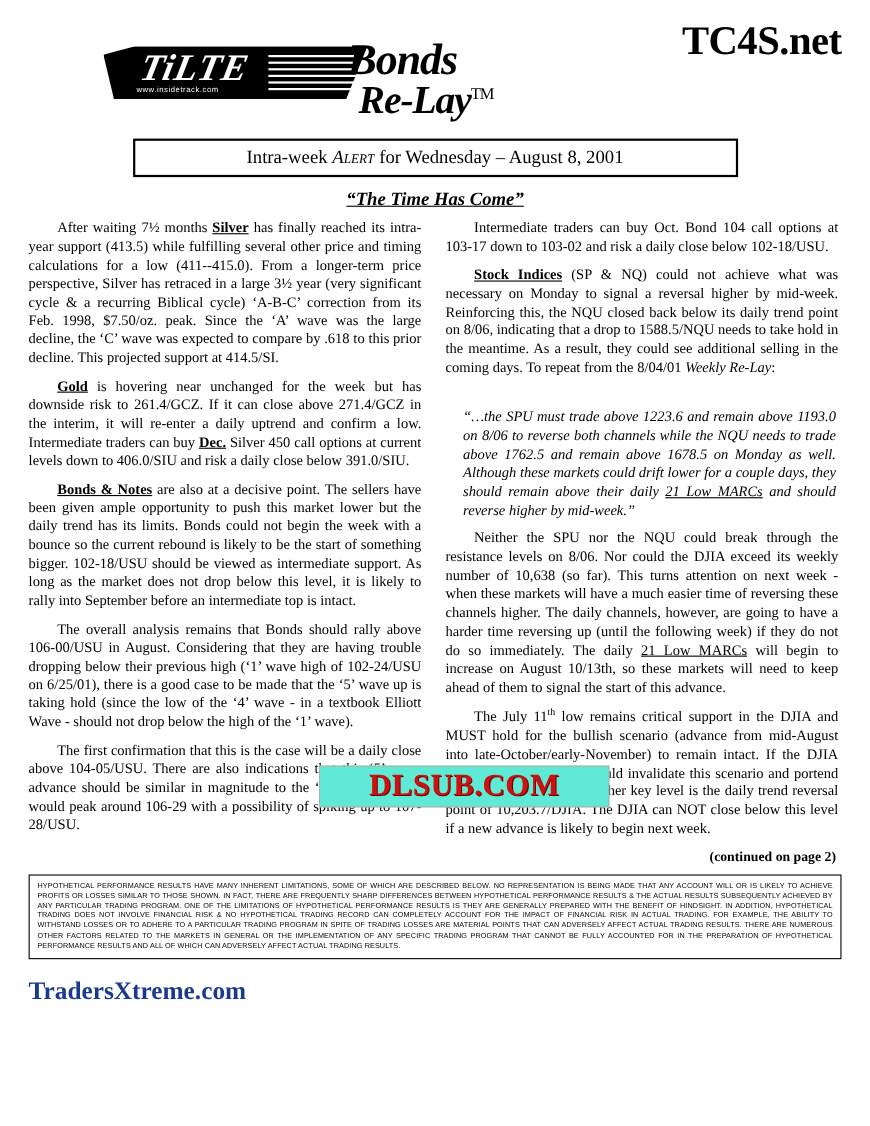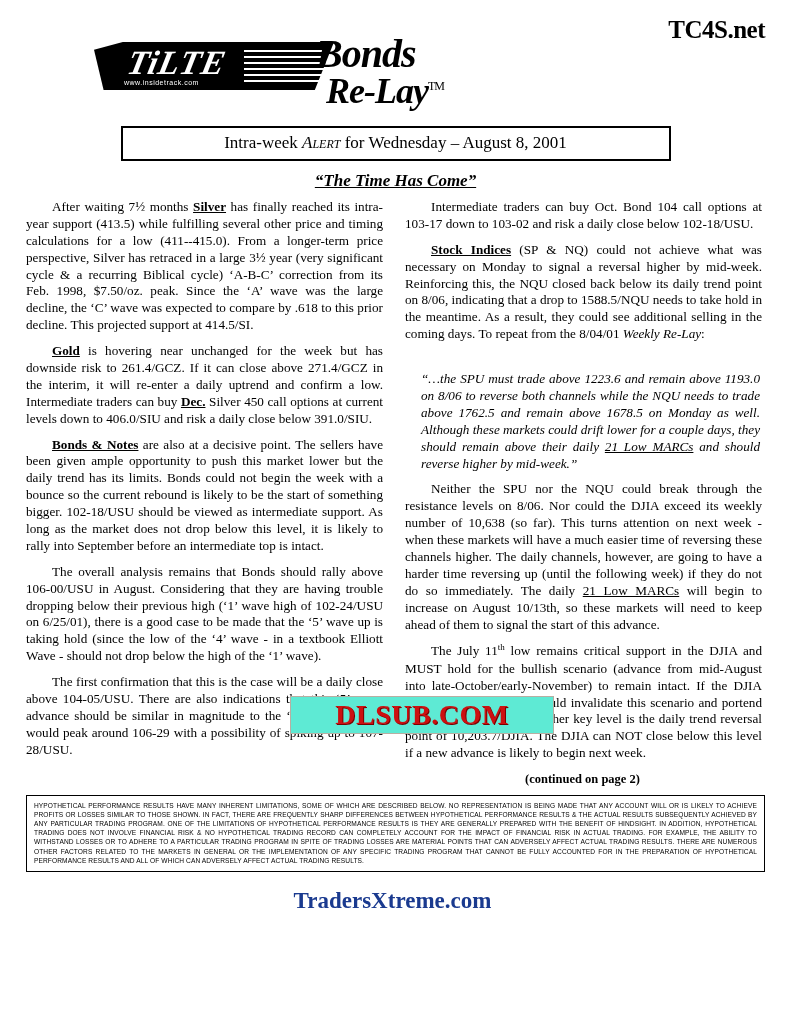--- a/index.html
+++ b/index.html
@@ -27,21 +27,21 @@
   .masthead {
     position: relative;
     height: 106px;
   }
   .brand-site {
     position: absolute;
     right: 0;
     top: 2px;
     font-family: "Liberation Serif", serif;
     font-weight: bold;
-    font-size: 25px;
+    font-size: 37px;
     letter-spacing: -0.5px;
   }
   .logo-block {
     position: absolute;
     left: 68px;
     top: 28px;
     width: 240px;
     height: 58px;
   }
   .logo-shape {
@@ -103,21 +103,21 @@
     position: absolute;
     left: 300px;
     top: 56px;
     font-family: "Liberation Serif", serif;
     font-style: italic;
     font-weight: bold;
     font-size: 36px;
     letter-spacing: -1px;
   }
   .tm {
-    font-size: 12px;
+    font-size: 15px;
     vertical-align: super;
     font-style: normal;
     font-weight: normal;
   }
 
   
   .title-bar {
     margin: 6px auto 0 auto;
     width: 546px;
     border: 2px solid #000;
@@ -159,21 +159,21 @@
     font-style: italic;
     margin-left: 16px;
     margin-right: 2px;
     margin-top: 28px;
   }
   u, .u { text-decoration: underline; }
   .bu { font-weight: bold; text-decoration: underline; }
   sup { font-size: 9px; }
 
   .continued {
-    text-align: center;
+    text-align: right;
     font-weight: bold;
     font-size: 12.5px;
     margin-top: 4px;
     padding-right: 2px;
   }
 
   
   .watermark {
     position: absolute;
     left: 264px;
@@ -202,21 +202,21 @@
     font-size: 6.6px;
     line-height: 1.38;
     text-align: justify;
     font-family: "Liberation Sans", sans-serif;
     letter-spacing: 0.1px;
   }
 
   
   .footer {
     margin-top: 16px;
-    text-align: center;
+    text-align: left;
     padding-right: 6px;
   }
   .footer-brand {
     font-family: "Liberation Serif", serif;
     font-weight: bold;
     font-size: 23px;
     color: #1a3a8f;
   }
 </style>
 </head>

